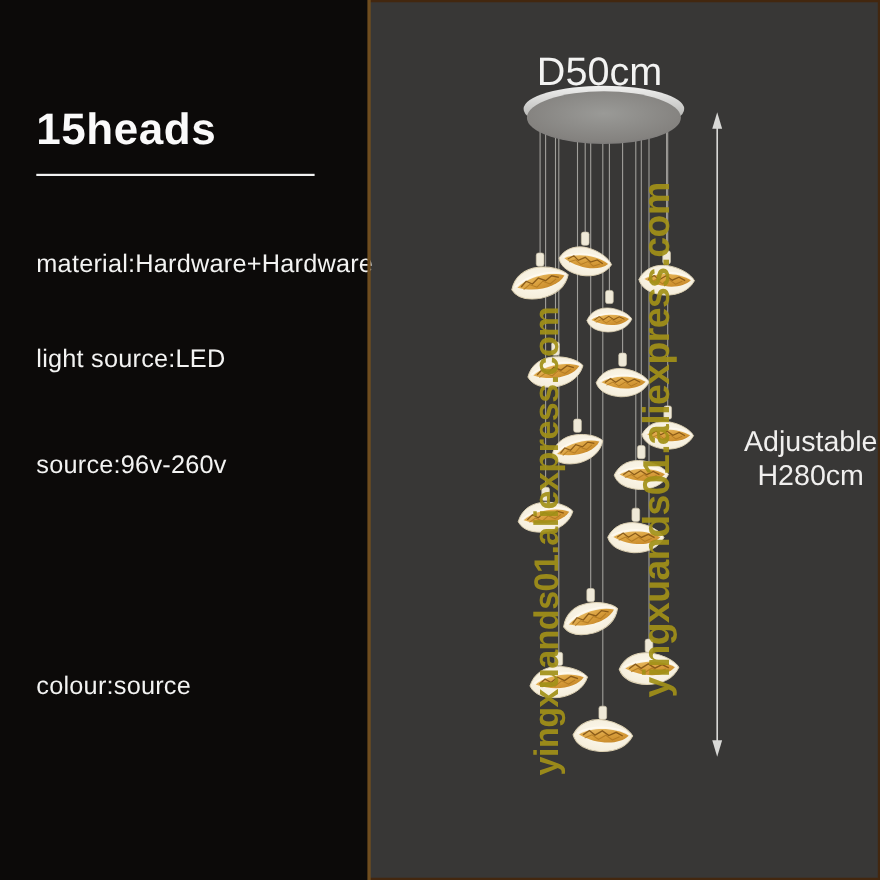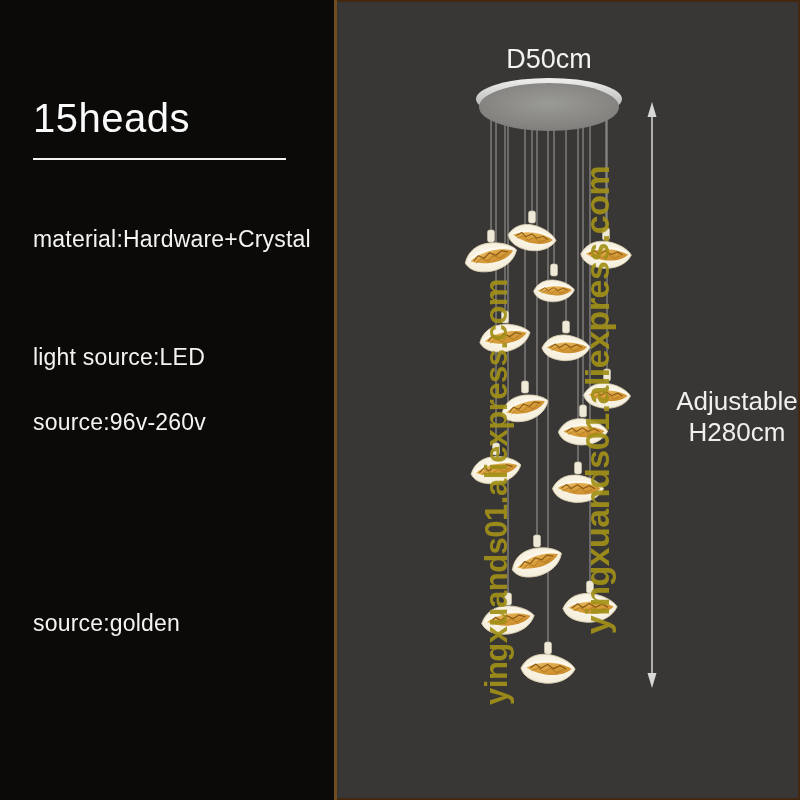--- a/index.html
+++ b/index.html
@@ -7,36 +7,36 @@
     position:relative;width:800px;height:800px;overflow:hidden;
     background:#383736;
     font-family:"Liberation Sans", sans-serif;
     box-shadow:inset 0 0 0 2px #43270f;
   }
   
   #spec-panel{position:absolute;left:0;top:0;width:335px;height:800px;background:#0c0a09;}
   #divider{position:absolute;left:334px;top:0;width:3px;height:800px;background:#6f4d1f;}
   #title{
     position:absolute;left:33px;top:96px;
-    font-size:40px;font-weight:normal;color:#fafafa;letter-spacing:0.5px;
+    font-size:40px;font-weight:bold;color:#fafafa;letter-spacing:0.5px;
   }
   #title-underline{position:absolute;left:33px;top:158px;width:253px;height:2px;background:#f2f2f2;}
   .spec{
     position:absolute;left:33px;color:#f3f3f2;font-size:23px;letter-spacing:0.2px;
     white-space:nowrap;
   }
   #spec-0{top:226px;}
-  #spec-1{top:313px;margin-top:31px;}
+  #spec-1{top:313px;}
   #spec-2{top:409px;}
   #spec-3{top:512px;}
   #spec-4{top:610px;}
   
   #diameter-label{
-    position:absolute;left:488px;top:44px;width:122px;text-align:center;
-    color:#f3f3f2;font-size:27px;font-weight:500;
+    position:absolute;left:488px;top:44px;width:122px;text-align:left;
+    color:#f3f3f2;font-size:36px;font-weight:500;
   }
   #height-label{
     position:absolute;left:657px;top:386px;width:160px;text-align:center;
     color:#f0efee;font-size:26px;line-height:1.18;
   }
   
   #chandelier-svg{position:absolute;left:0;top:0;}
   
   .watermark{
     position:absolute;color:#a29118;opacity:0.92;font-weight:bold;
@@ -47,24 +47,24 @@
   #watermark-b{left:282px;top:472px;width:430px;height:40px;line-height:40px;font-size:31px;}
 </style>
 </head>
 <body>
 
 <div id="stage">
 
   <div id="spec-panel">
     <div id="title">15heads</div>
     <div id="title-underline"></div>
-    <div class="spec" id="spec-0">material:Hardware+Crystal</div>
+    <div class="spec" id="spec-0">material:Hardware+Hardware</div>
     <div class="spec" id="spec-1">light source:LED</div>
     <div class="spec" id="spec-2">source:96v-260v</div>
-    <div class="spec" id="spec-4">source:golden</div>
+    <div class="spec" id="spec-4">colour:source</div>
   </div>
   <div id="divider"></div>
 
   <svg id="chandelier-svg" width="800" height="800" viewBox="0 0 800 800">
     <defs>
       <linearGradient id="canTop" x1="0" y1="0" x2="0" y2="1">
         <stop offset="0" stop-color="#f0f0ef"></stop>
         <stop offset="0.55" stop-color="#c4c4c2"></stop>
         <stop offset="1" stop-color="#9b9b99"></stop>
       </linearGradient>

